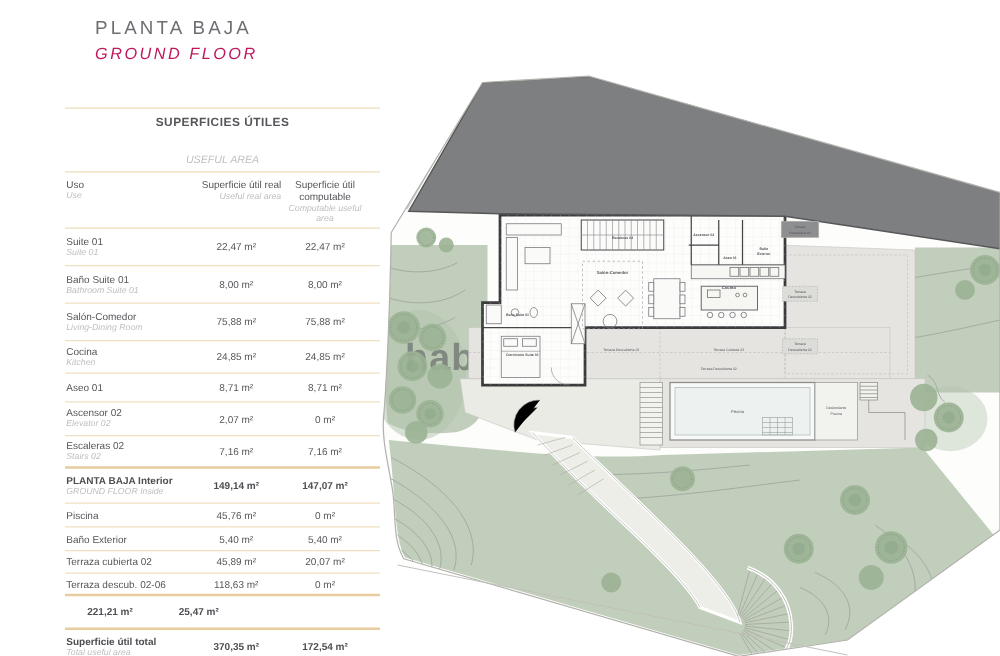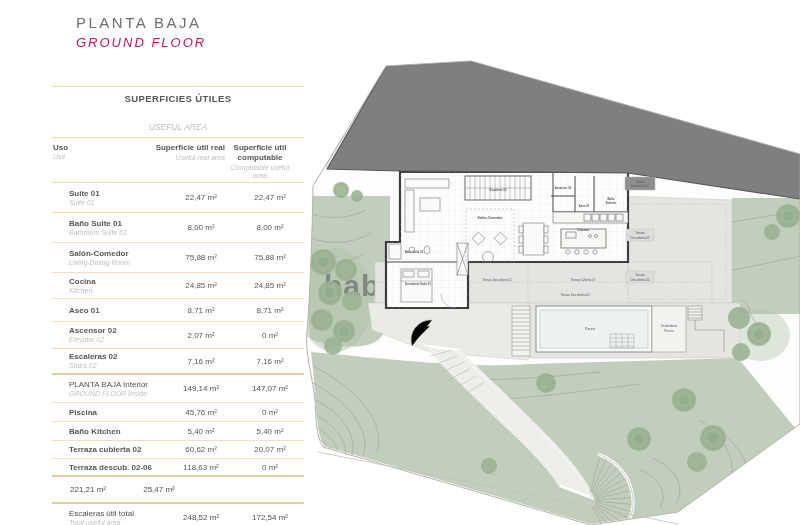--- a/index.html
+++ b/index.html
@@ -13,29 +13,29 @@
   .tbl{position:absolute;left:52px;top:86px;width:252px;font-size:8px;}
   .thead{border-top:1px solid #efddba;border-bottom:1px solid #efddba;text-align:center;
          padding:6px 0 5px;}
   .thead .tt{font-weight:700;font-size:9.5px;letter-spacing:.4px;color:#55565a;}
   .thead .ts{font-style:italic;color:#bdbfc1;font-size:8.5px;margin-top:18px;}
   .cols{display:flex;align-items:flex-start;padding-top:5px;height:45px;box-sizing:border-box;
         border-bottom:1px solid #efddba;}
   .c-uso{width:100px;padding-left:1px;}
   .c-real{width:72px;text-align:right;line-height:1.25;}
   .c-comp{width:70px;text-align:center;line-height:1.25;}
-  .es{font-weight:700;color:#55565a;}
+  .es{font-weight:400;color:#55565a;}
   .en{font-style:italic;color:#bdbfc1;font-size:7px;margin-top:1px;font-weight:400;line-height:1.1;}
   .row{display:flex;align-items:center;border-bottom:1px solid #f1e0c0;box-sizing:border-box;}
-  .row .lbl{width:100px;padding-left:1px;margin-left:16px;}
+  .row .lbl{width:100px;padding-left:1px;}
   .row .v1{width:72px;text-align:center;}
   .row .v2{width:70px;text-align:center;}
   .h30{height:30px}.h28{height:28px}.h27{height:27px}.h26{height:26px}
   .h23{height:23px}.h19{height:19px}.h18{height:18px}
-  .bold .es,.bold .v1,.bold .v2{font-weight:400;color:#4e4f53;}
+  .bold .es,.bold .v1,.bold .v2{font-weight:700;color:#4e4f53;}
   .strong{border-bottom:2px solid #e8cb9e;}
   
   .plan{position:absolute;left:300px;top:55px;width:500px;height:470px;
         font-family:"Liberation Sans",sans-serif;}
   .plan text{fill:#55555a;}
   .rlab{font-size:3.4px;font-weight:700;text-anchor:middle;}
   .rlab2{font-size:2.8px;font-weight:700;text-anchor:middle;}
   .nlab{font-size:2.8px;fill:#6b6b70;text-anchor:middle;}
   .nlab-w{font-size:2.6px;fill:#e9e9e7;text-anchor:middle;}
   .wm{font-size:30px;font-weight:700;fill:#ffffff;opacity:.55;letter-spacing:1px;}
@@ -135,49 +135,49 @@
     </div>
     <div class="row h19">
       <div class="lbl">
           <div class="es">Piscina</div>
         </div>
       <div class="v1">45,76 m²</div>
       <div class="v2">0 m²</div>
     </div>
     <div class="row h19">
       <div class="lbl">
-          <div class="es">Baño Kitchen</div>
+          <div class="es">Baño Exterior</div>
         </div>
       <div class="v1">5,40 m²</div>
       <div class="v2">5,40 m²</div>
     </div>
     <div class="row h18">
       <div class="lbl">
           <div class="es">Terraza cubierta 02</div>
         </div>
-      <div class="v1">60,62 m²</div>
+      <div class="v1">45,89 m²</div>
       <div class="v2">20,07 m²</div>
     </div>
     <div class="row h18 strong">
       <div class="lbl">
           <div class="es">Terraza descub. 02-06</div>
         </div>
       <div class="v1">118,63 m²</div>
       <div class="v2">0 m²</div>
     </div>
     <div class="row h27 bold strong">
       <div class="v1">221,21 m²</div>
       <div class="v2">25,47 m²</div>
     </div>
     <div class="row h28 bold">
       <div class="lbl">
-          <div class="es">Escaleras útil total</div>
+          <div class="es">Superficie útil total</div>
           <div class="en">Total useful area</div>
         </div>
-      <div class="v1">248,52 m²</div>
+      <div class="v1">370,35 m²</div>
       <div class="v2">172,54 m²</div>
     </div>
   </div>
 
   <svg class="plan" viewBox="300 55 500 470">
     <defs>
       <pattern id="g7" width="7" height="7" patternUnits="userSpaceOnUse">
         <path d="M7 0H0V7" fill="none" stroke="#e4e4e0" stroke-width="0.4"></path>
       </pattern>
       <clipPath id="plotclip">

